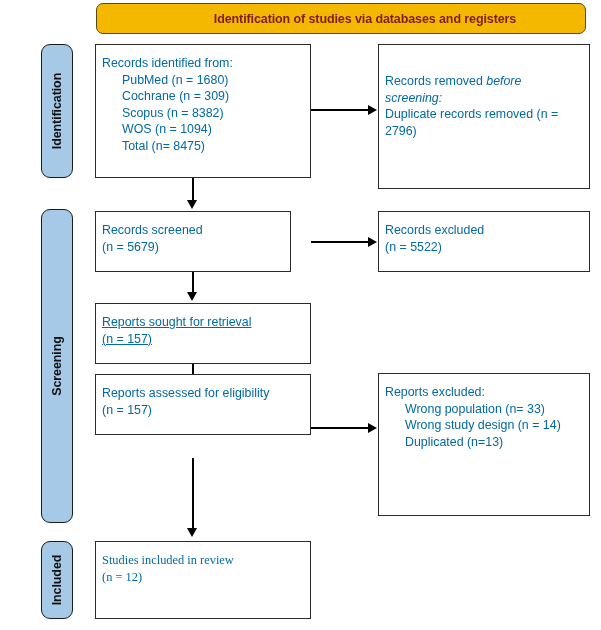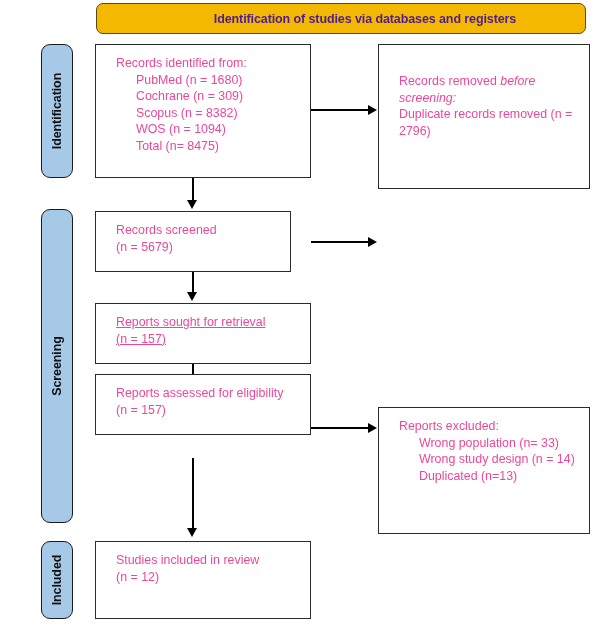--- a/index.html
+++ b/index.html
@@ -23,21 +23,21 @@
     position: absolute;
     box-sizing: border-box;
     background: #F5B800;
     border: 1.5px solid #5a4a10;
     border-radius: 7px;
     display: flex;
     align-items: center;
     justify-content: center;
     font-weight: bold;
     font-size: 12.5px;
-    color: #4c1d95;
+    color: #7f1d1d;
     letter-spacing: -0.1px;
     padding-left: 48px;
   }
 
   
   .stage {
     position: absolute;
     box-sizing: border-box;
     background: #A6C9E8;
     border: 1.6px solid #1b1b1b;
@@ -55,24 +55,24 @@
     color: #111111;
     letter-spacing: -0.1px;
   }
 
   
   .node {
     position: absolute;
     box-sizing: border-box;
     background: #ffffff;
     border: 1.5px solid #2b2b2b;
-    padding: 10px 9px 8px 20px;
+    padding: 10px 9px 8px 6px;
     font-size: 12.4px;
     line-height: 16.6px;
-    color: #ec4899;
+    color: #0369a1;
   }
   .node .ln { white-space: pre; }
   .node .ind { padding-left: 20px; }
   .node .it { font-style: italic; }
 
   
   .vline, .hline {
     position: absolute;
     background: #000000;
   }
@@ -136,51 +136,55 @@
   <div class="arrow-right" style="left:368px; top:105px;"></div>
 
   <div class="vline" style="left:192px; top:178px; height:24px;"></div>
   <div class="arrow-down" style="left:187px; top:200px;"></div>
 
   <div class="node" style="left:95px; top:211px; width:196px; height:61px;">
     <div class="ln">Records screened</div>
     <div class="ln">(n = 5679)</div>
   </div>
 
+  <div class="node" style="left:378px; top:211px; width:212px; height:61px;">
+    <div class="ln">Records excluded</div>
+    <div class="ln">(n = 5522)</div>
+  </div>
 
   <div class="hline" style="left:311px; top:241px; width:58px;"></div>
   <div class="arrow-right" style="left:368px; top:237px;"></div>
 
   <div class="vline" style="left:192px; top:272px; height:22px;"></div>
   <div class="arrow-down" style="left:187px; top:292px;"></div>
 
   <div class="node" style="left:95px; top:303px; width:216px; height:61px;text-decoration:underline;">
     <div class="ln">Reports sought for retrieval</div>
     <div class="ln">(n = 157)</div>
   </div>
 
   <div class="vline" style="left:192px; top:364px; height:24px;"></div>
   <div class="arrow-down" style="left:187px; top:386px;"></div>
 
   <div class="node" style="left:95px; top:374px; width:216px; height:61px;">
     <div class="ln">Reports assessed for eligibility</div>
     <div class="ln">(n = 157)</div>
   </div>
 
-  <div class="node" style="left:378px; top:407px; width:212px; height:127px;">
+  <div class="node" style="left:378px; top:373px; width:212px; height:143px;">
     <div class="ln">Reports excluded:</div>
     <div class="ln ind">Wrong population (n= 33)</div>
     <div class="ln ind">Wrong study design (n = 14)</div>
     <div class="ln ind">Duplicated (n=13)</div>
   </div>
 
   <div class="hline" style="left:311px; top:427px; width:58px;"></div>
   <div class="arrow-right" style="left:368px; top:423px;"></div>
 
   <div class="vline" style="left:192px; top:458px; height:72px;"></div>
   <div class="arrow-down" style="left:187px; top:528px;"></div>
 
-  <div class="node" style="left:95px; top:541px; width:216px; height:78px;">
+  <div class="node" style="left:95px; top:541px; width:216px; height:78px;font-family:Liberation Serif, serif;">
     <div class="ln">Studies included in review</div>
     <div class="ln">(n = 12)</div>
   </div>
 
 </div>
 
 </body></html>

